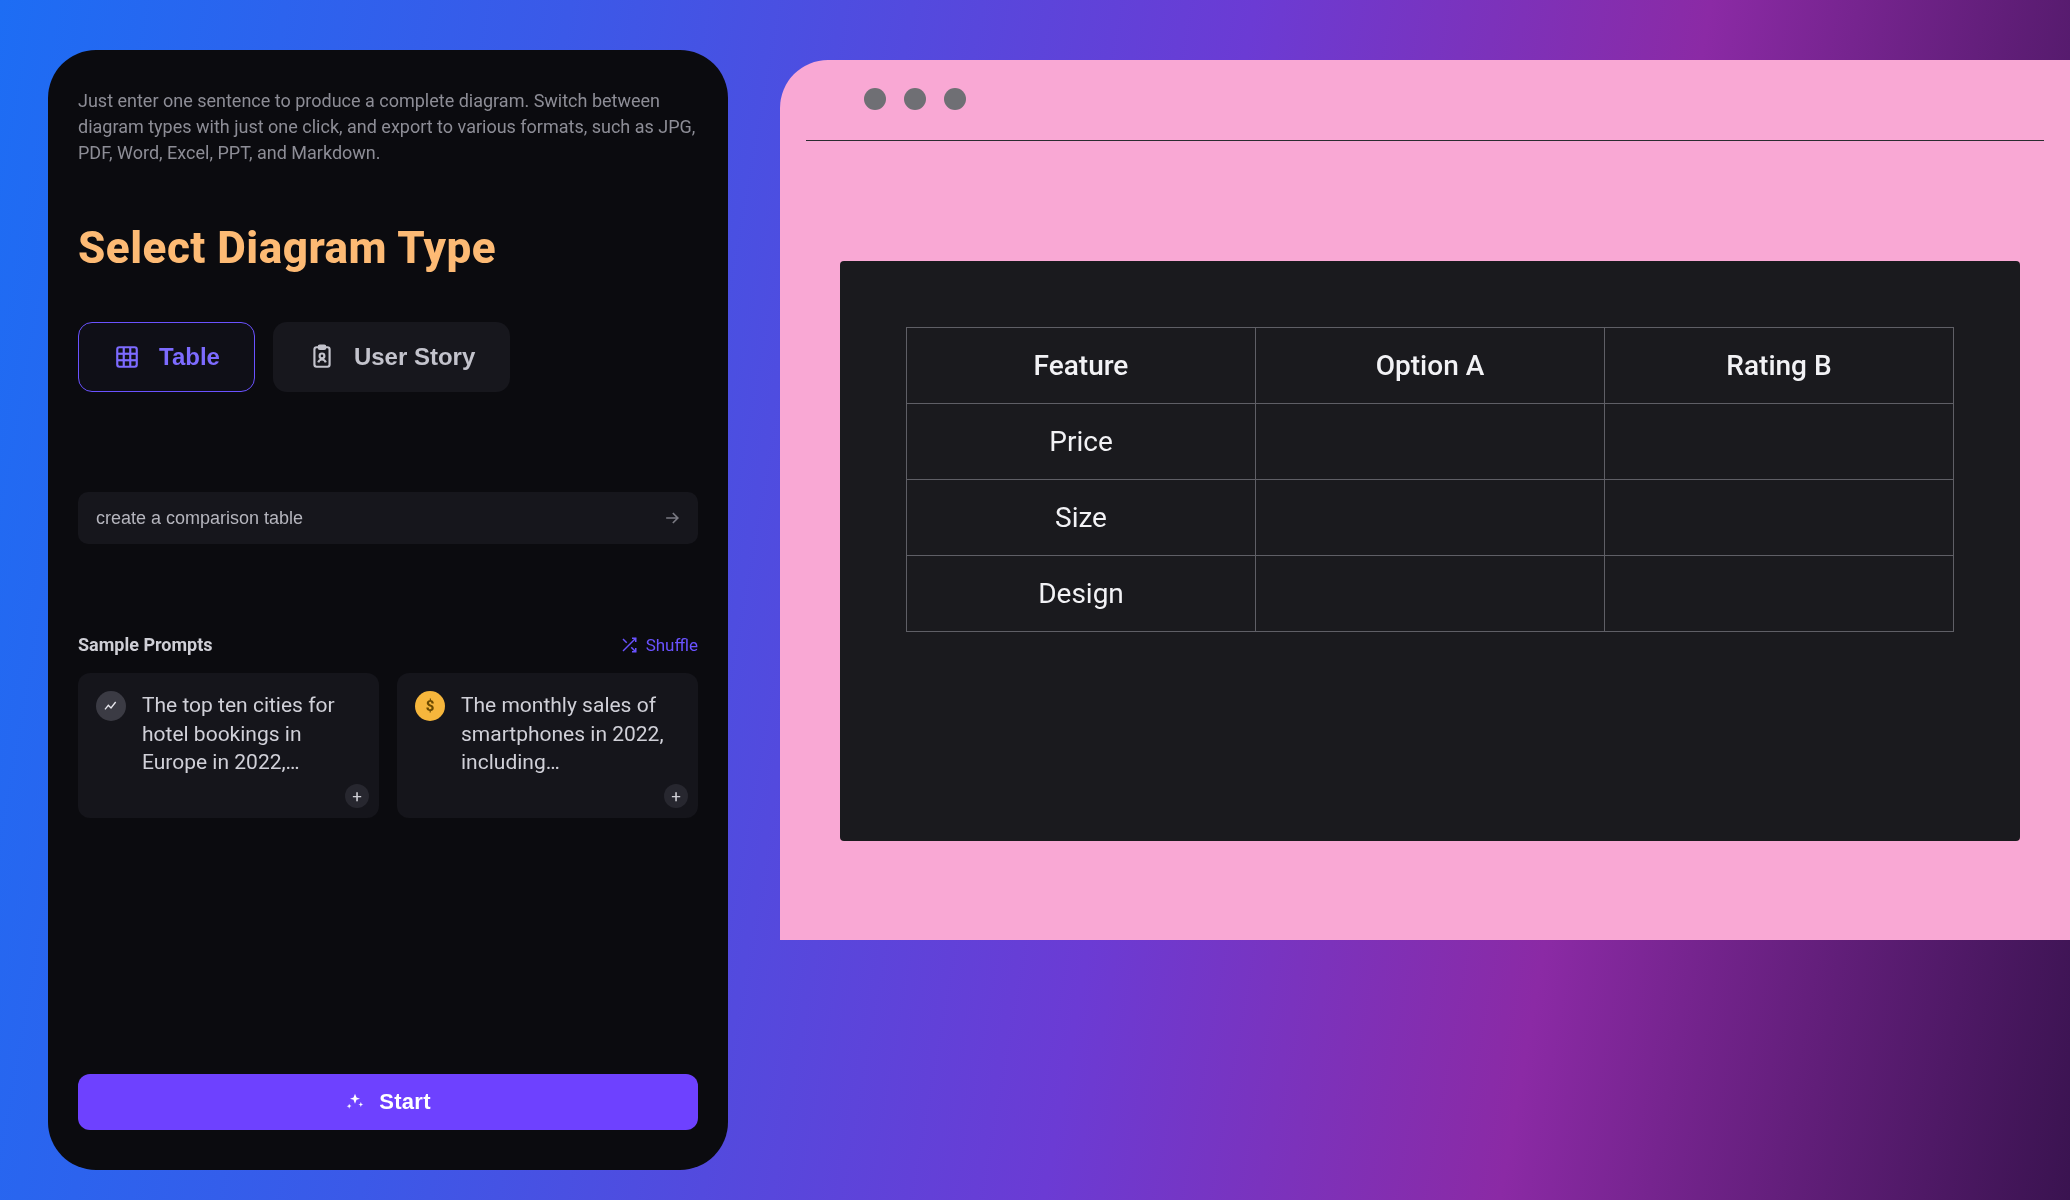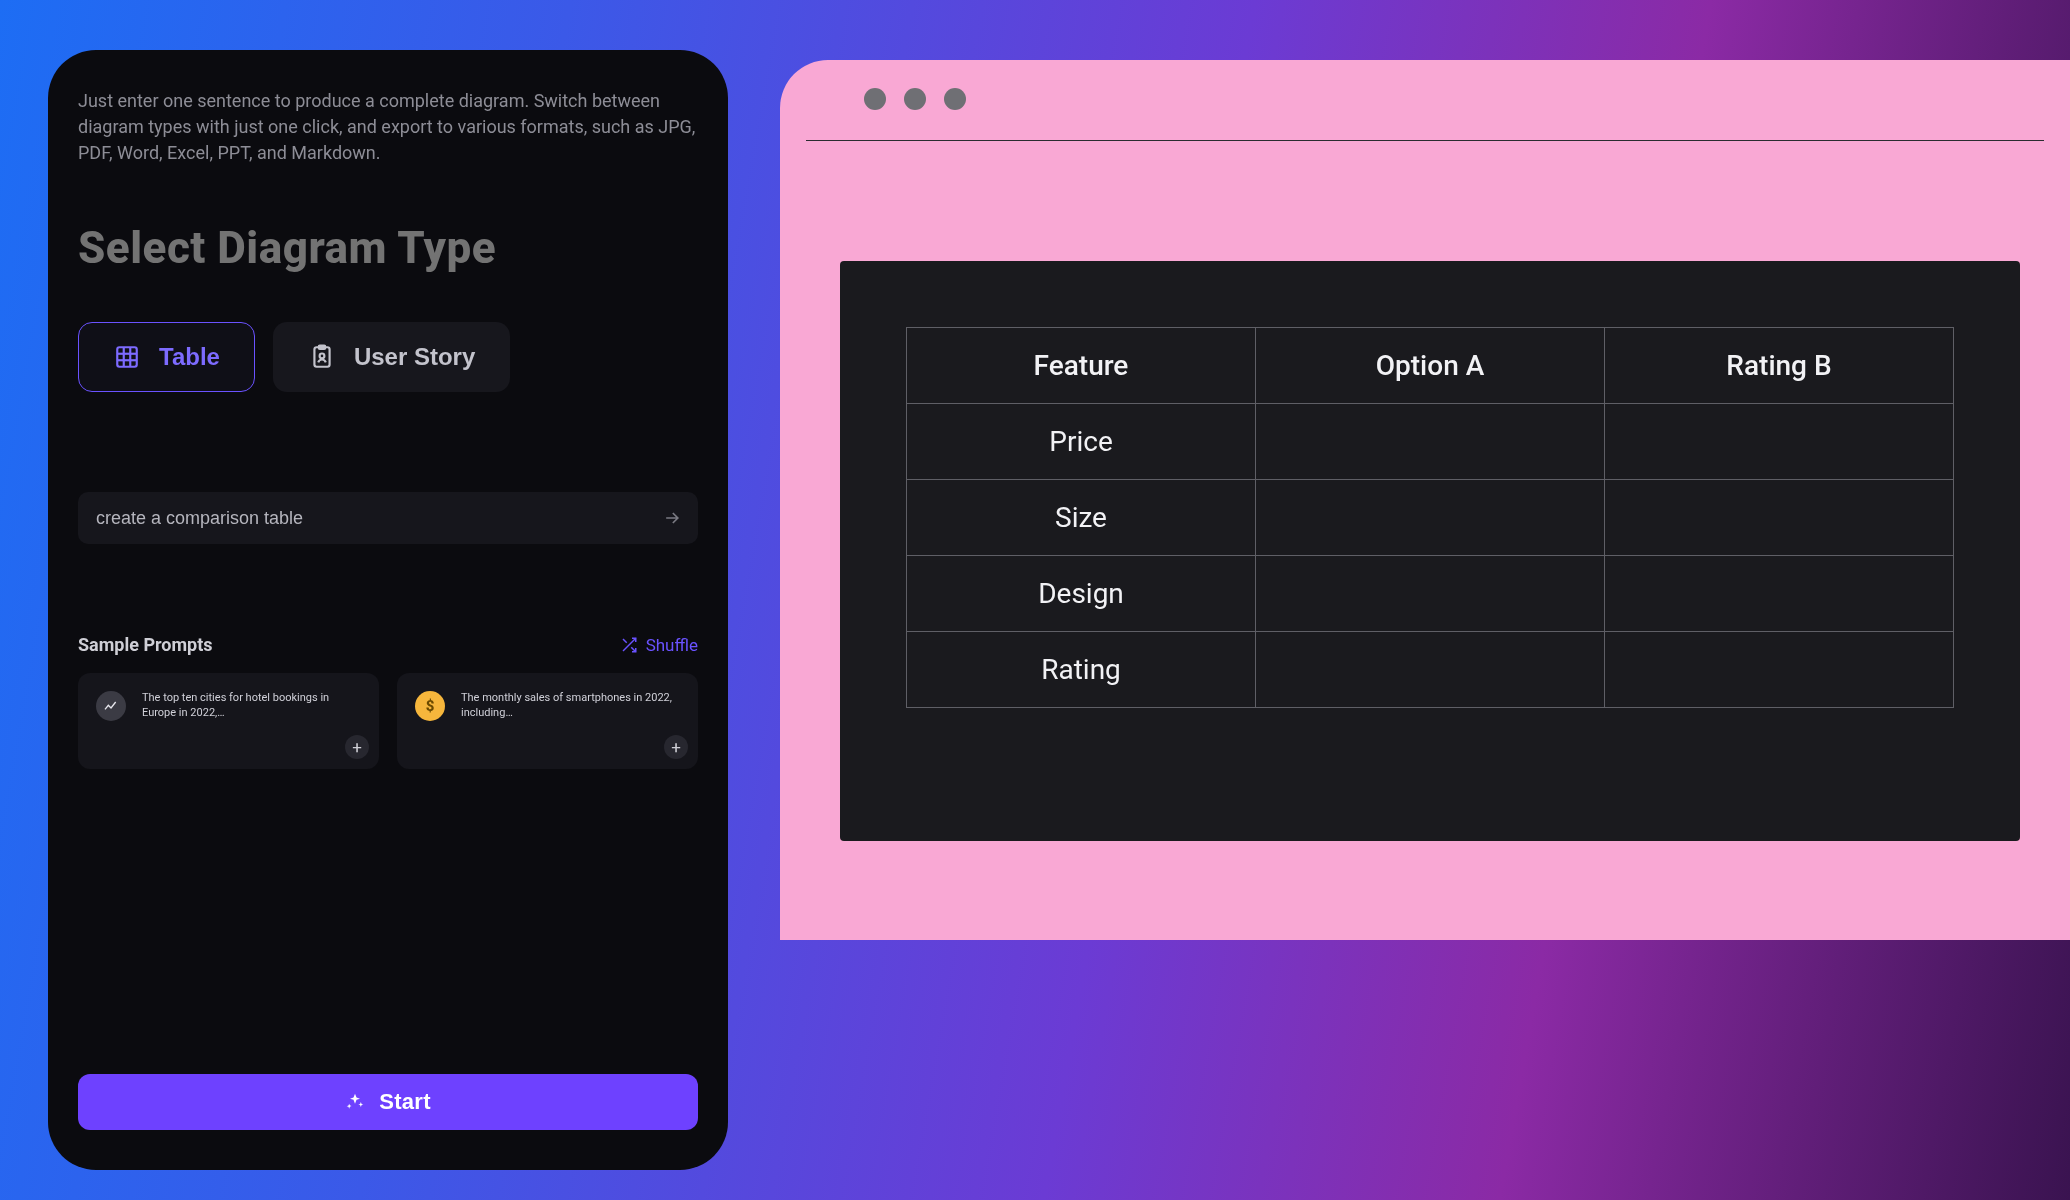--- a/index.html
+++ b/index.html
@@ -29,21 +29,21 @@
     display: flex;
     flex-direction: column;
   }
   .intro {
     color: #8d8d96;
     font-size: 18px;
     line-height: 1.45;
     margin-bottom: 56px;
   }
   .heading {
-    color: #737373;
+    color: #fdba74;
     font-size: 44px;
     font-weight: 800;
     letter-spacing: 0.5px;
     margin-bottom: 48px;
   }
   .type-row { display: flex; gap: 18px; margin-bottom: 100px; }
   .type-btn {
     display: flex; align-items: center; gap: 18px;
     height: 70px; padding: 12px 34px;
     border-radius: 14px;
@@ -94,21 +94,21 @@
   .card {
     flex:1; background:#15151b; border-radius:12px;
     padding:18px 18px 42px 18px; position:relative;
     color:#d0d0d8; min-height:96px;
   }
   .card .row { display:flex; gap:16px; align-items:flex-start; }
   .card .badge { width:30px; height:30px; border-radius:50%; flex:0 0 30px;
     display:flex;align-items:center;justify-content:center; font-size:15px; color:#fff; }
   .badge.chart { background:#3b3b44; }
   .badge.coin  { background:#f6b63c; color:#6b4a00; font-weight:800; }
-  .card .txt { font-size:11px; line-height:1.35; }
+  .card .txt { font-size:21px; line-height:1.35; }
   .card .plus {
     position:absolute; right:10px; bottom:10px;
     width:24px;height:24px;border-radius:50%;
     background:#27272f;color:#cfcfd6;
     display:flex;align-items:center;justify-content:center;
     font-size:17px;cursor:pointer;
   }
 
   .spacer { flex:1; }
 
@@ -268,23 +268,18 @@
             <tr>
               <td class="row-label">Size</td>
               <td></td>
               <td></td>
             </tr>
             <tr>
               <td class="row-label">Design</td>
               <td></td>
               <td></td>
             </tr>
-            <tr>
-              <td class="row-label">Rating</td>
-              <td></td>
-              <td></td>
-            </tr>
           </tbody>
       </table>
     </div>
   </div>
 
 </div>
 
 </body></html>

